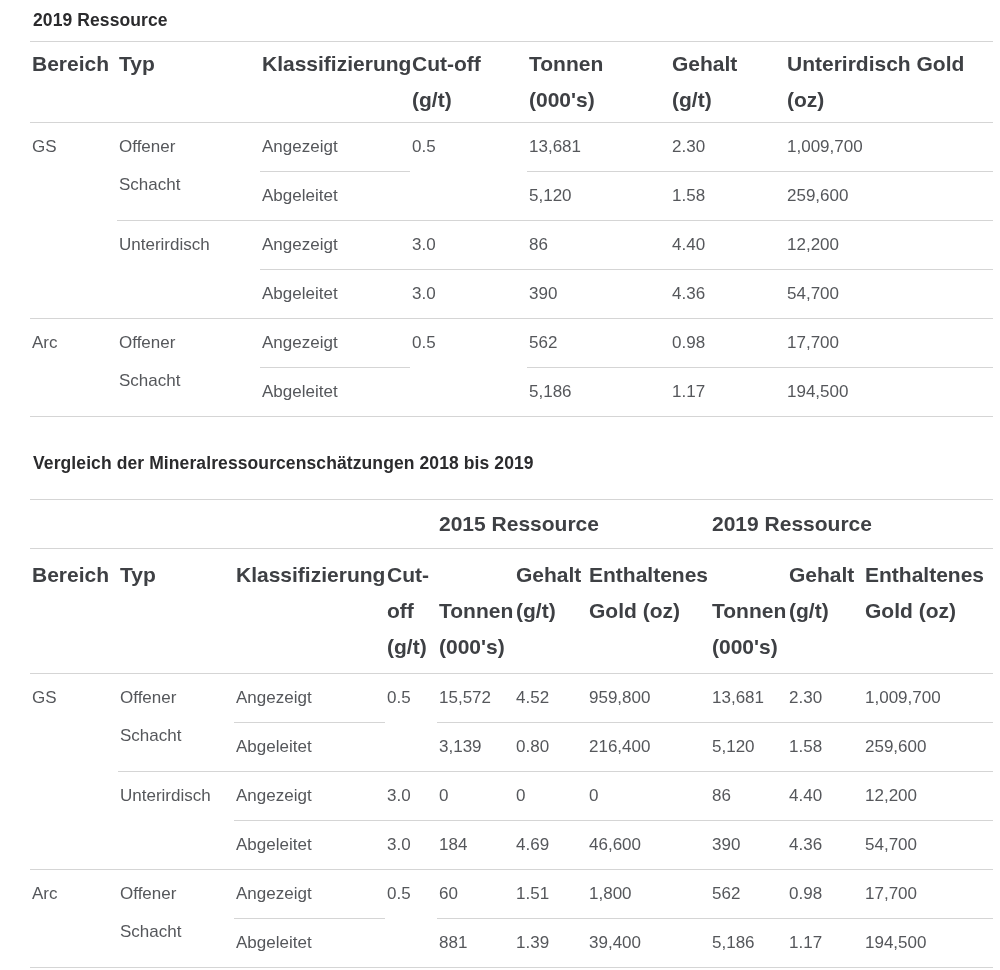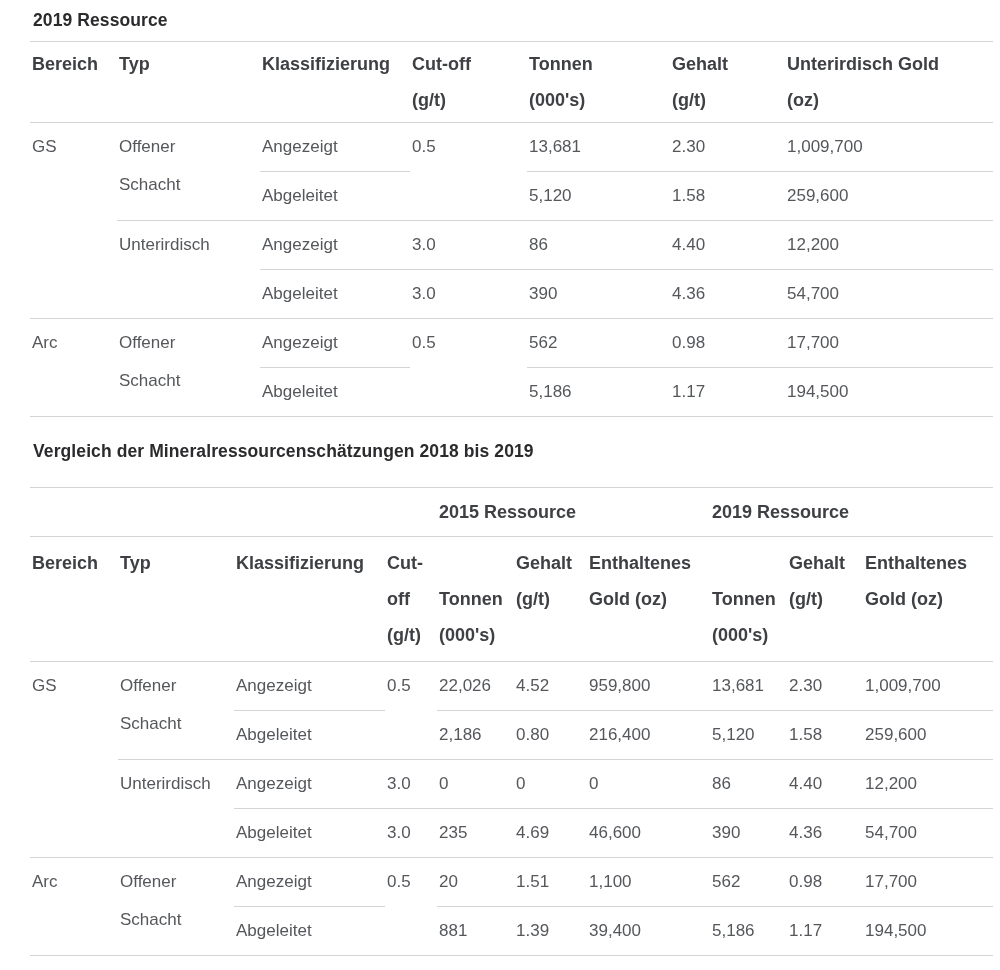--- a/index.html
+++ b/index.html
@@ -17,36 +17,36 @@
     -webkit-font-smoothing:antialiased;
   }
   .page{padding:10px 7px 0 30px;}
   .tbl-title{
     font-size:17.5px;
     font-weight:700;
     color:var(--title-color);
     margin:0 0 10px 3px;
     letter-spacing:.1px;
   }
-  .tbl-title.second{margin-top:24px;margin-bottom:25px;}
+  .tbl-title.second{margin-top:36px;margin-bottom:25px;}
   table{
     border-collapse:collapse;
     table-layout:fixed;
     width:963px;
     border-top:1px solid var(--line);
     border-bottom:1px solid var(--line);
   }
   th,td{
     text-align:left;
     vertical-align:top;
     white-space:pre-line;
     overflow:hidden;
   }
   th{
-    font-size:18px;
+    font-size:21px;
     font-weight:700;
     color:var(--head-color);
     line-height:36px;
     padding:4px 6px 4px 2px;
   }
   thead th{border-bottom:1px solid var(--line);}
   td{
     font-size:17px;
     font-weight:400;
     color:var(--body-color);
@@ -184,66 +184,66 @@
 Gold (oz)</th>
       </tr>
     </thead>
     <tbody>
       <tr>
         <td rowspan="4">GS</td>
         <td rowspan="2">Offener
 Schacht</td>
         <td>Angezeigt</td>
         <td rowspan="2">0.5</td>
-        <td>22,026</td>
+        <td>15,572</td>
         <td>4.52</td>
         <td>959,800</td>
         <td>13,681</td>
         <td>2.30</td>
         <td>1,009,700</td>
       </tr>
       <tr>
         <td class="bt">Abgeleitet</td>
-        <td class="bt">2,186</td>
+        <td class="bt">3,139</td>
         <td class="bt">0.80</td>
         <td class="bt">216,400</td>
         <td class="bt">5,120</td>
         <td class="bt">1.58</td>
         <td class="bt">259,600</td>
       </tr>
       <tr>
         <td class="bt" rowspan="2">Unterirdisch</td>
         <td class="bt">Angezeigt</td>
         <td class="bt">3.0</td>
         <td class="bt">0</td>
         <td class="bt">0</td>
         <td class="bt">0</td>
         <td class="bt">86</td>
         <td class="bt">4.40</td>
         <td class="bt">12,200</td>
       </tr>
       <tr>
         <td class="bt">Abgeleitet</td>
         <td class="bt">3.0</td>
-        <td class="bt">235</td>
+        <td class="bt">184</td>
         <td class="bt">4.69</td>
         <td class="bt">46,600</td>
         <td class="bt">390</td>
         <td class="bt">4.36</td>
         <td class="bt">54,700</td>
       </tr>
       <tr>
         <td class="bt" rowspan="2">Arc</td>
         <td class="bt" rowspan="2">Offener
 Schacht</td>
         <td class="bt">Angezeigt</td>
         <td class="bt" rowspan="2">0.5</td>
-        <td class="bt">20</td>
+        <td class="bt">60</td>
         <td class="bt">1.51</td>
-        <td class="bt">1,100</td>
+        <td class="bt">1,800</td>
         <td class="bt">562</td>
         <td class="bt">0.98</td>
         <td class="bt">17,700</td>
       </tr>
       <tr>
         <td class="bt">Abgeleitet</td>
         <td class="bt">881</td>
         <td class="bt">1.39</td>
         <td class="bt">39,400</td>
         <td class="bt">5,186</td>

